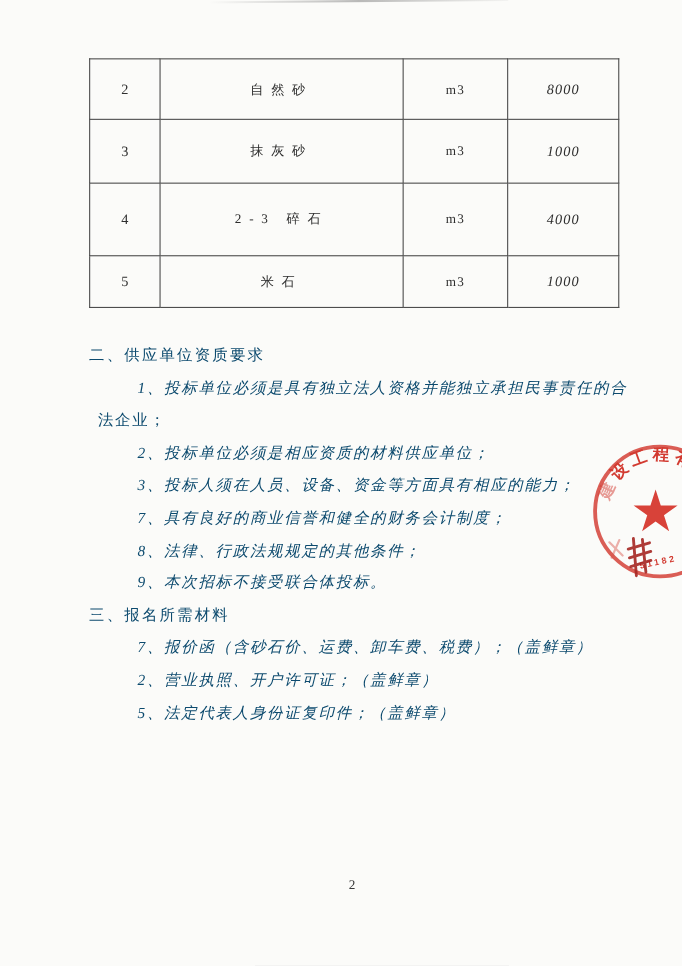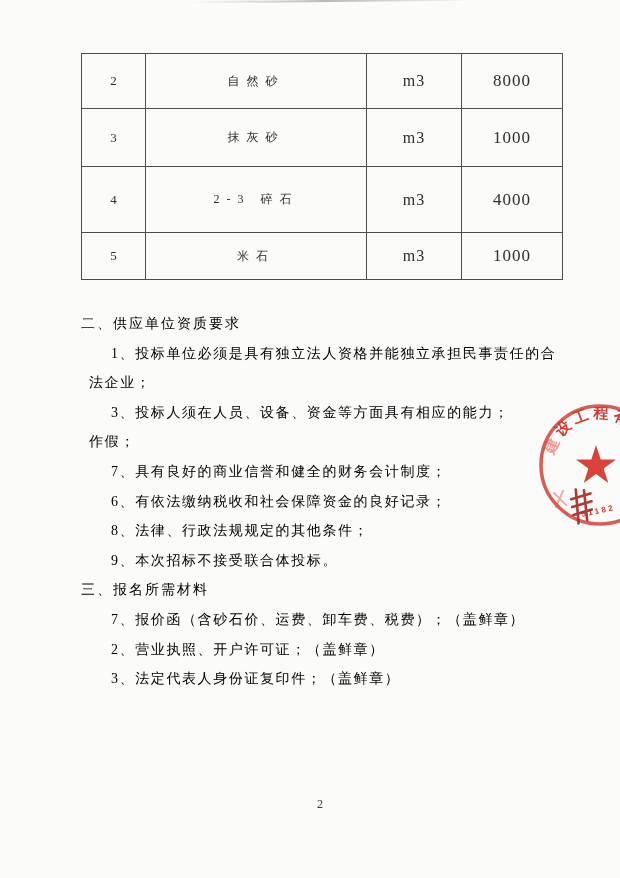--- a/index.html
+++ b/index.html
@@ -25,32 +25,32 @@
     border:1px solid #4d4d4d;
     text-align:center;vertical-align:middle;
     padding:0;color:#2e2e2e;
   }
   tr.r0{height:55px}
   tr.r1{height:58px}
   tr.r2{height:66px}
   tr.r3{height:47px}
   td.num{font-size:13px;}
   td.name{font-size:12px;letter-spacing:7px;}
-  td.unit{font-size:16px;letter-spacing:1px;}
-  td.qty{font-size:17px;letter-spacing:1px;}
+  td.unit{font-size:12px;letter-spacing:1px;}
+  td.qty{font-size:13px;letter-spacing:1px;font-style:italic;}
   .body-text{
     position:absolute;left:73px;top:309px;width:500px;
   }
   .line{
     height:29.6px;line-height:29.6px;
     font-size:14px;letter-spacing:1.6px;
-    white-space:nowrap;color:#000000;
+    white-space:nowrap;color:#0c4a6e;
   }
   .line.h{margin-left:8px;letter-spacing:2px;}
-  .line.li{margin-left:38px;}
+  .line.li{margin-left:52px;font-style:italic;}
   .line.cont{margin-left:16px;}
   .page-num{
     position:absolute;top:797px;left:20px;width:600px;
     text-align:center;font-size:12px;color:#3a3a3a;
   }
   .stamp{
     position:absolute;left:530px;top:393px;width:132px;height:148px;
     opacity:.92;
   }
 </style>
@@ -93,30 +93,29 @@
         <td class="unit">m3</td>
         <td class="qty">1000</td>
       </tr>
     </tbody>
   </table>
 
   <div class="body-text">
     <div class="line h">二、供应单位资质要求</div>
     <div class="line li">1、投标单位必须是具有独立法人资格并能独立承担民事责任的合</div>
     <div class="line cont">法企业；</div>
+    <div class="line li">2、投标单位必须是相应资质的材料供应单位；</div>
     <div class="line li">3、投标人须在人员、设备、资金等方面具有相应的能力；</div>
-    <div class="line cont">作假；</div>
     <div class="line li">7、具有良好的商业信誉和健全的财务会计制度；</div>
-    <div class="line li">6、有依法缴纳税收和社会保障资金的良好记录；</div>
     <div class="line li">8、法律、行政法规规定的其他条件；</div>
     <div class="line li">9、本次招标不接受联合体投标。</div>
     <div class="line h">三、报名所需材料</div>
     <div class="line li">7、报价函（含砂石价、运费、卸车费、税费）；（盖鲜章）</div>
     <div class="line li">2、营业执照、开户许可证；（盖鲜章）</div>
-    <div class="line li">3、法定代表人身份证复印件；（盖鲜章）</div>
+    <div class="line li">5、法定代表人身份证复印件；（盖鲜章）</div>
   </div>
 
   <svg class="stamp" viewBox="0 0 132 148" width="132" height="148" xmlns="http://www.w3.org/2000/svg">
     <defs>
       <path id="arcPath" d="M 23,72 A 47,47 0 0 1 117,72" fill="none"></path>
     </defs>
     <circle cx="70" cy="72" r="59" fill="none" stroke="#cf2a20" stroke-width="3.5" opacity="0.82"></circle>
     <polygon points="66,52 70.7,66.5 86,66.5 73.6,75.5 78.3,90 66,81 53.7,90 58.4,75.5 46,66.5 61.3,66.5" fill="#d3271d" opacity="0.95"></polygon>
     <text font-size="15" font-weight="bold" fill="#cf2a20" letter-spacing="4" font-family="Liberation Serif, DejaVu Serif, serif">
       <textPath href="#arcPath" startOffset="10">

